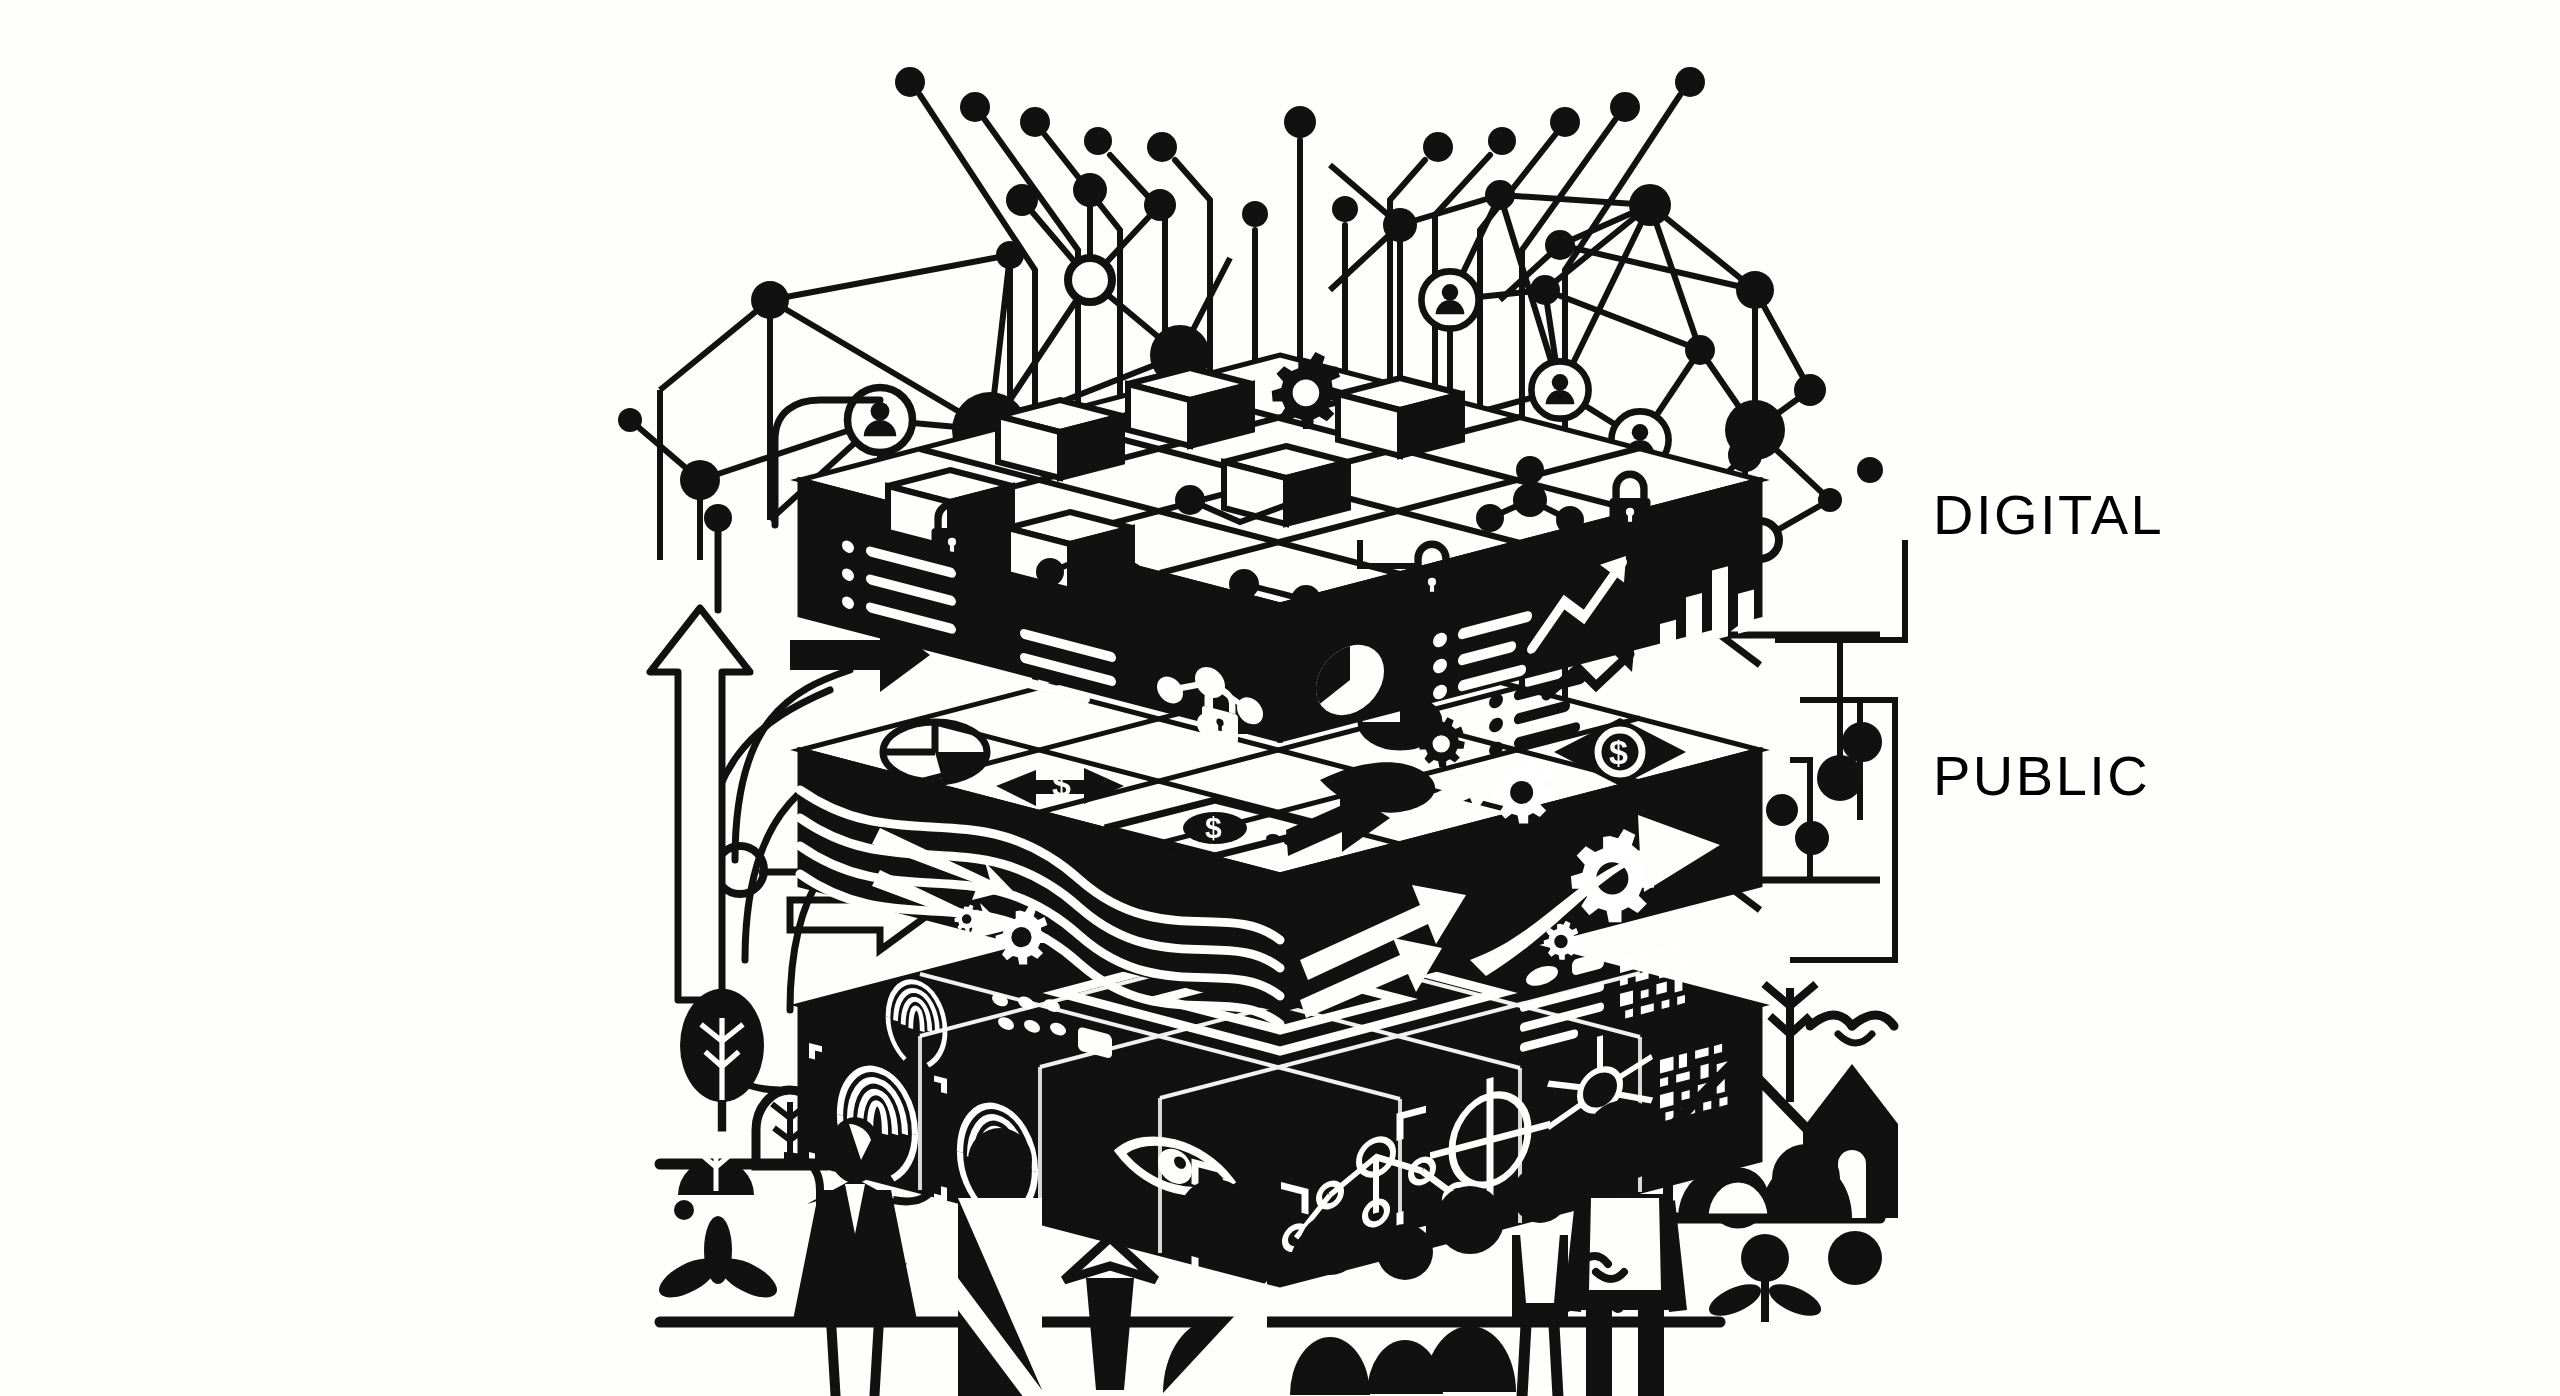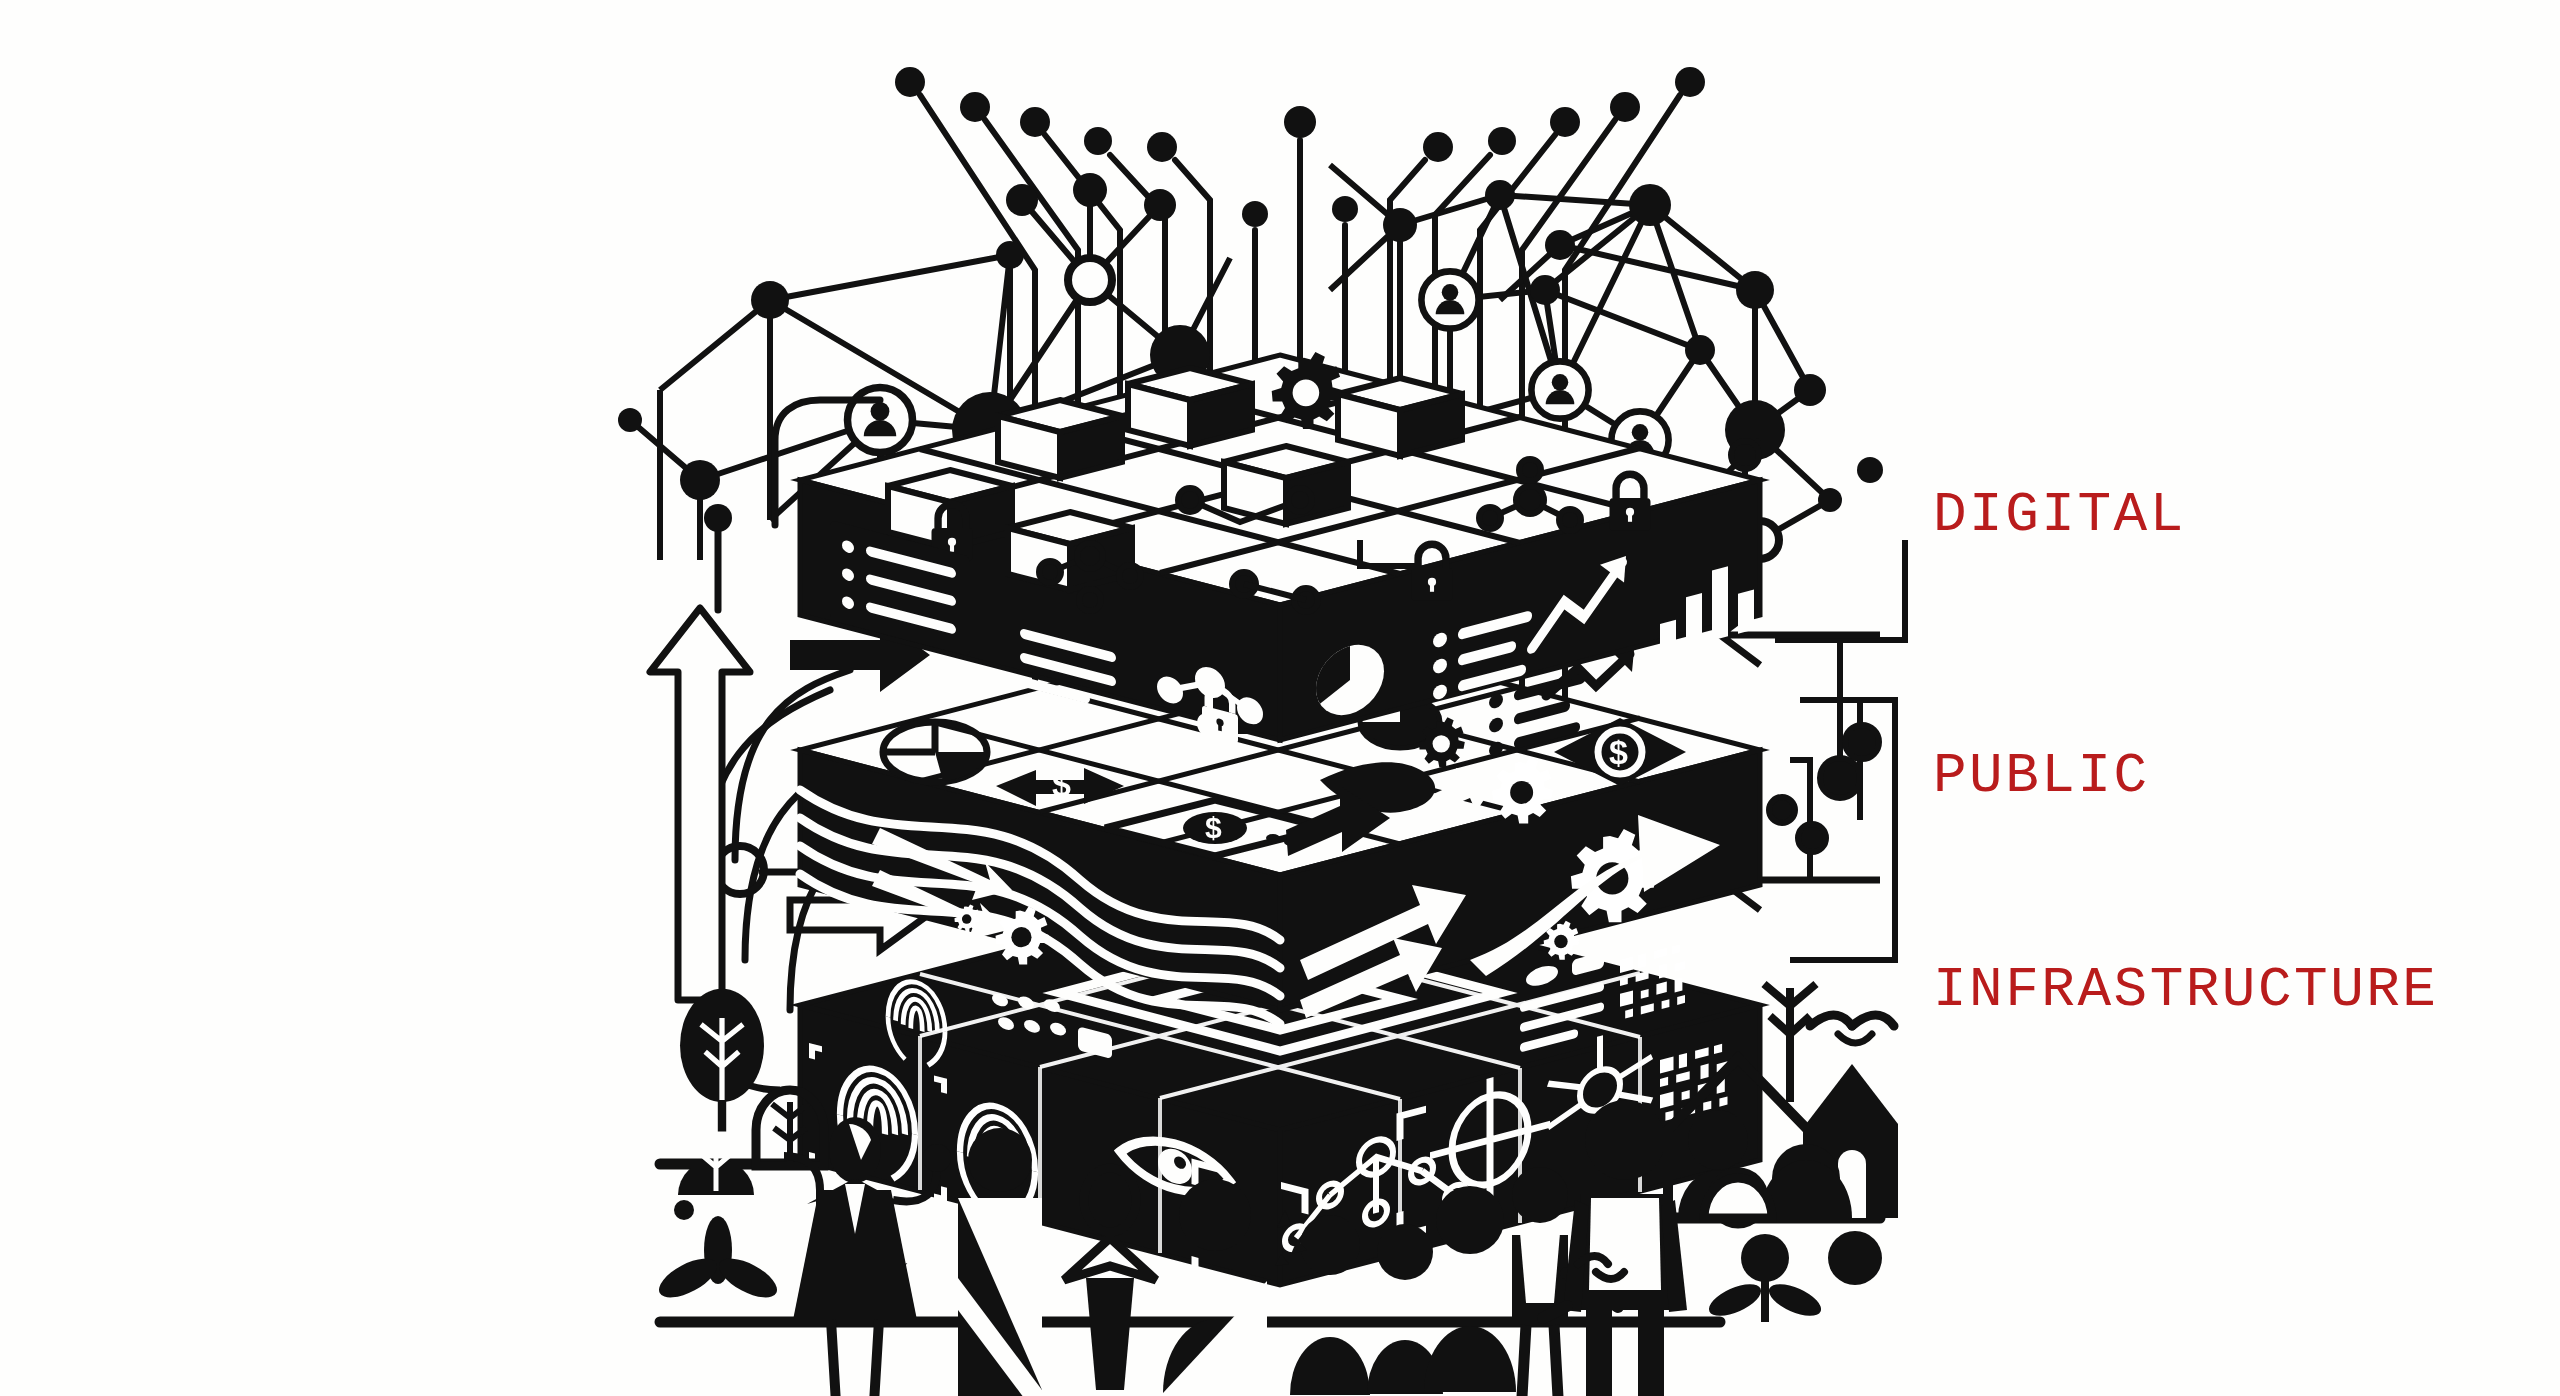--- a/index.html
+++ b/index.html
@@ -6,23 +6,23 @@
   html,body{margin:0;padding:0;background:#ffffff;}
   body{
     width:2560px;height:1396px;overflow:hidden;
     font-family:"Liberation Sans", sans-serif;
     background:#fefefd;
   }
   #stage{position:relative;width:2560px;height:1396px;background:#fefefd;}
   #art{position:absolute;inset:0;}
   .label{
     position:absolute;
-    font-family:Liberation Mono, monospace;
+    font-family:Liberation Sans, sans-serif;
     font-weight:400;
-    color:#b91c1c;
+    color:#000000;
     letter-spacing:2.5px;
     white-space:nowrap;
     line-height:1;
   }
   #lbl-digital{left:1933px;top:487px;font-size:56px;}
   #lbl-public{left:1933px;top:748px;font-size:56px;}
   #lbl-infrastructure{left:1933px;top:962px;font-size:56px;}
 </style>
 </head>
 <body>
@@ -731,15 +731,14 @@
         <path d="M1596 1272 q16 14 28 0"></path>
       </g>
     </g>
 
   </svg>
 
   <div class="label" id="lbl-digital">DIGITAL</div>
 
   <div class="label" id="lbl-public">PUBLIC</div>
 
-  <div class="label" id="lbl-infrastructure">INFRASTRUCTURE</div>
 
 </div>
 
 </body></html>

